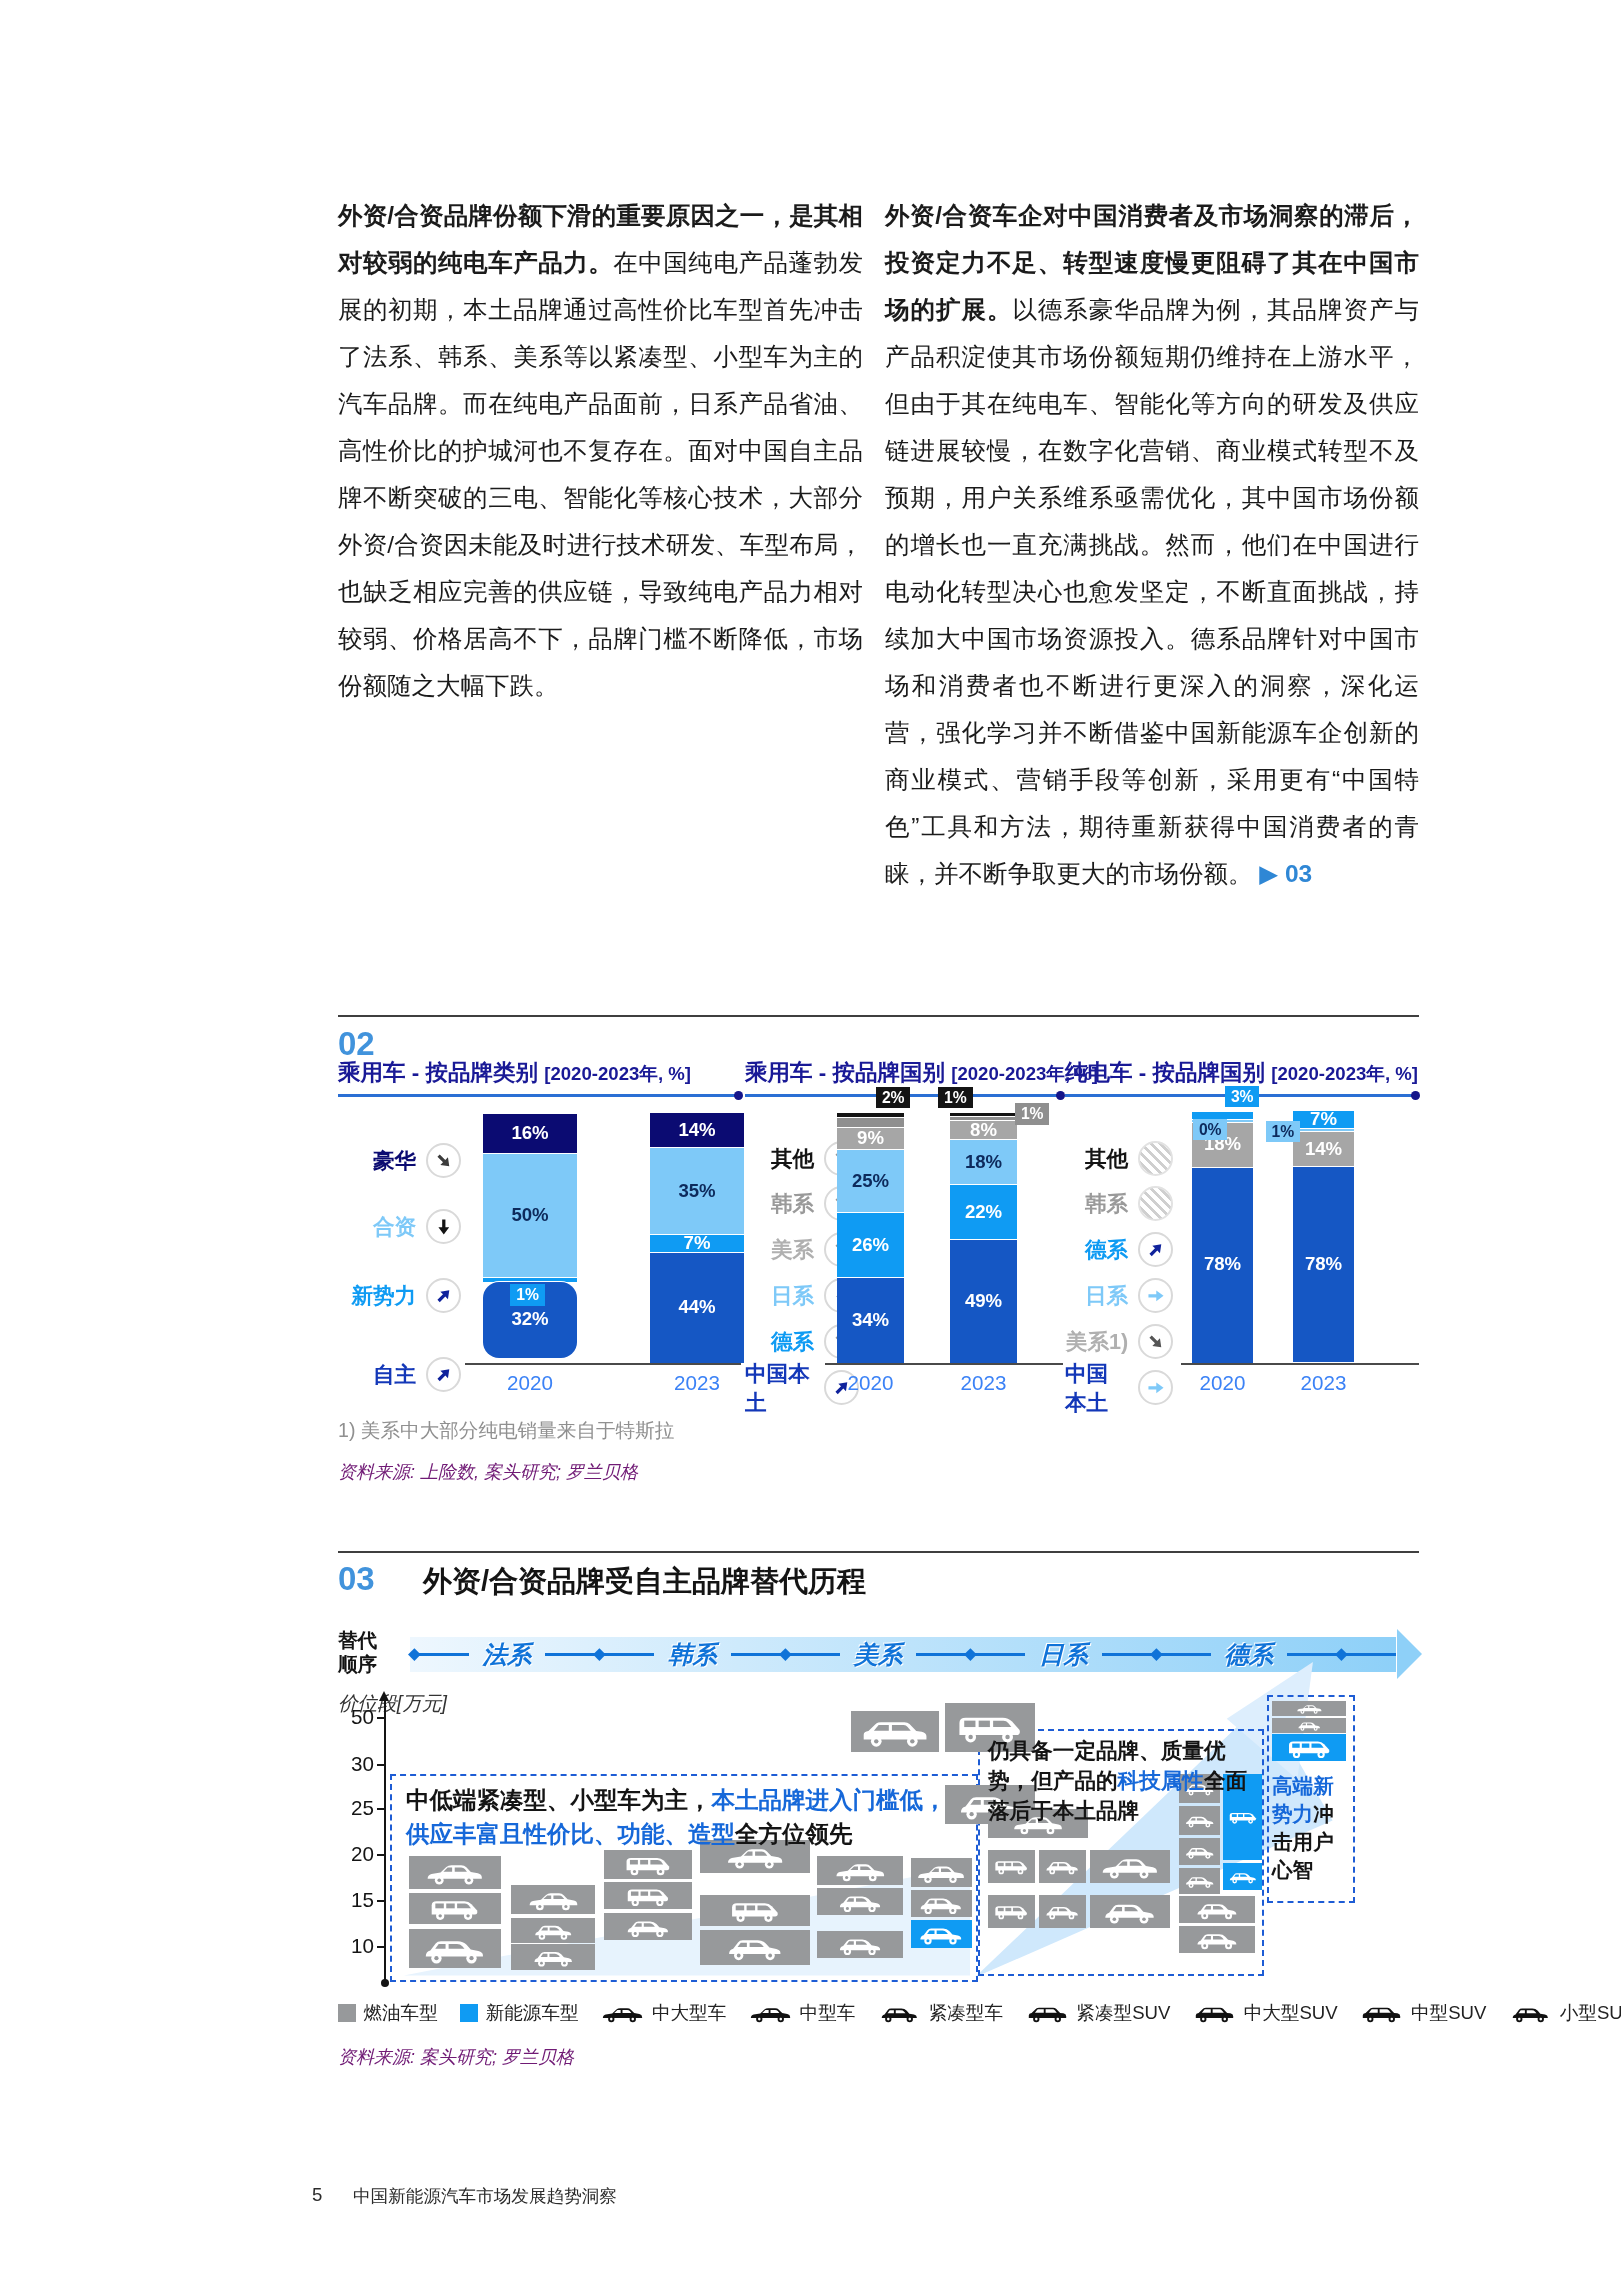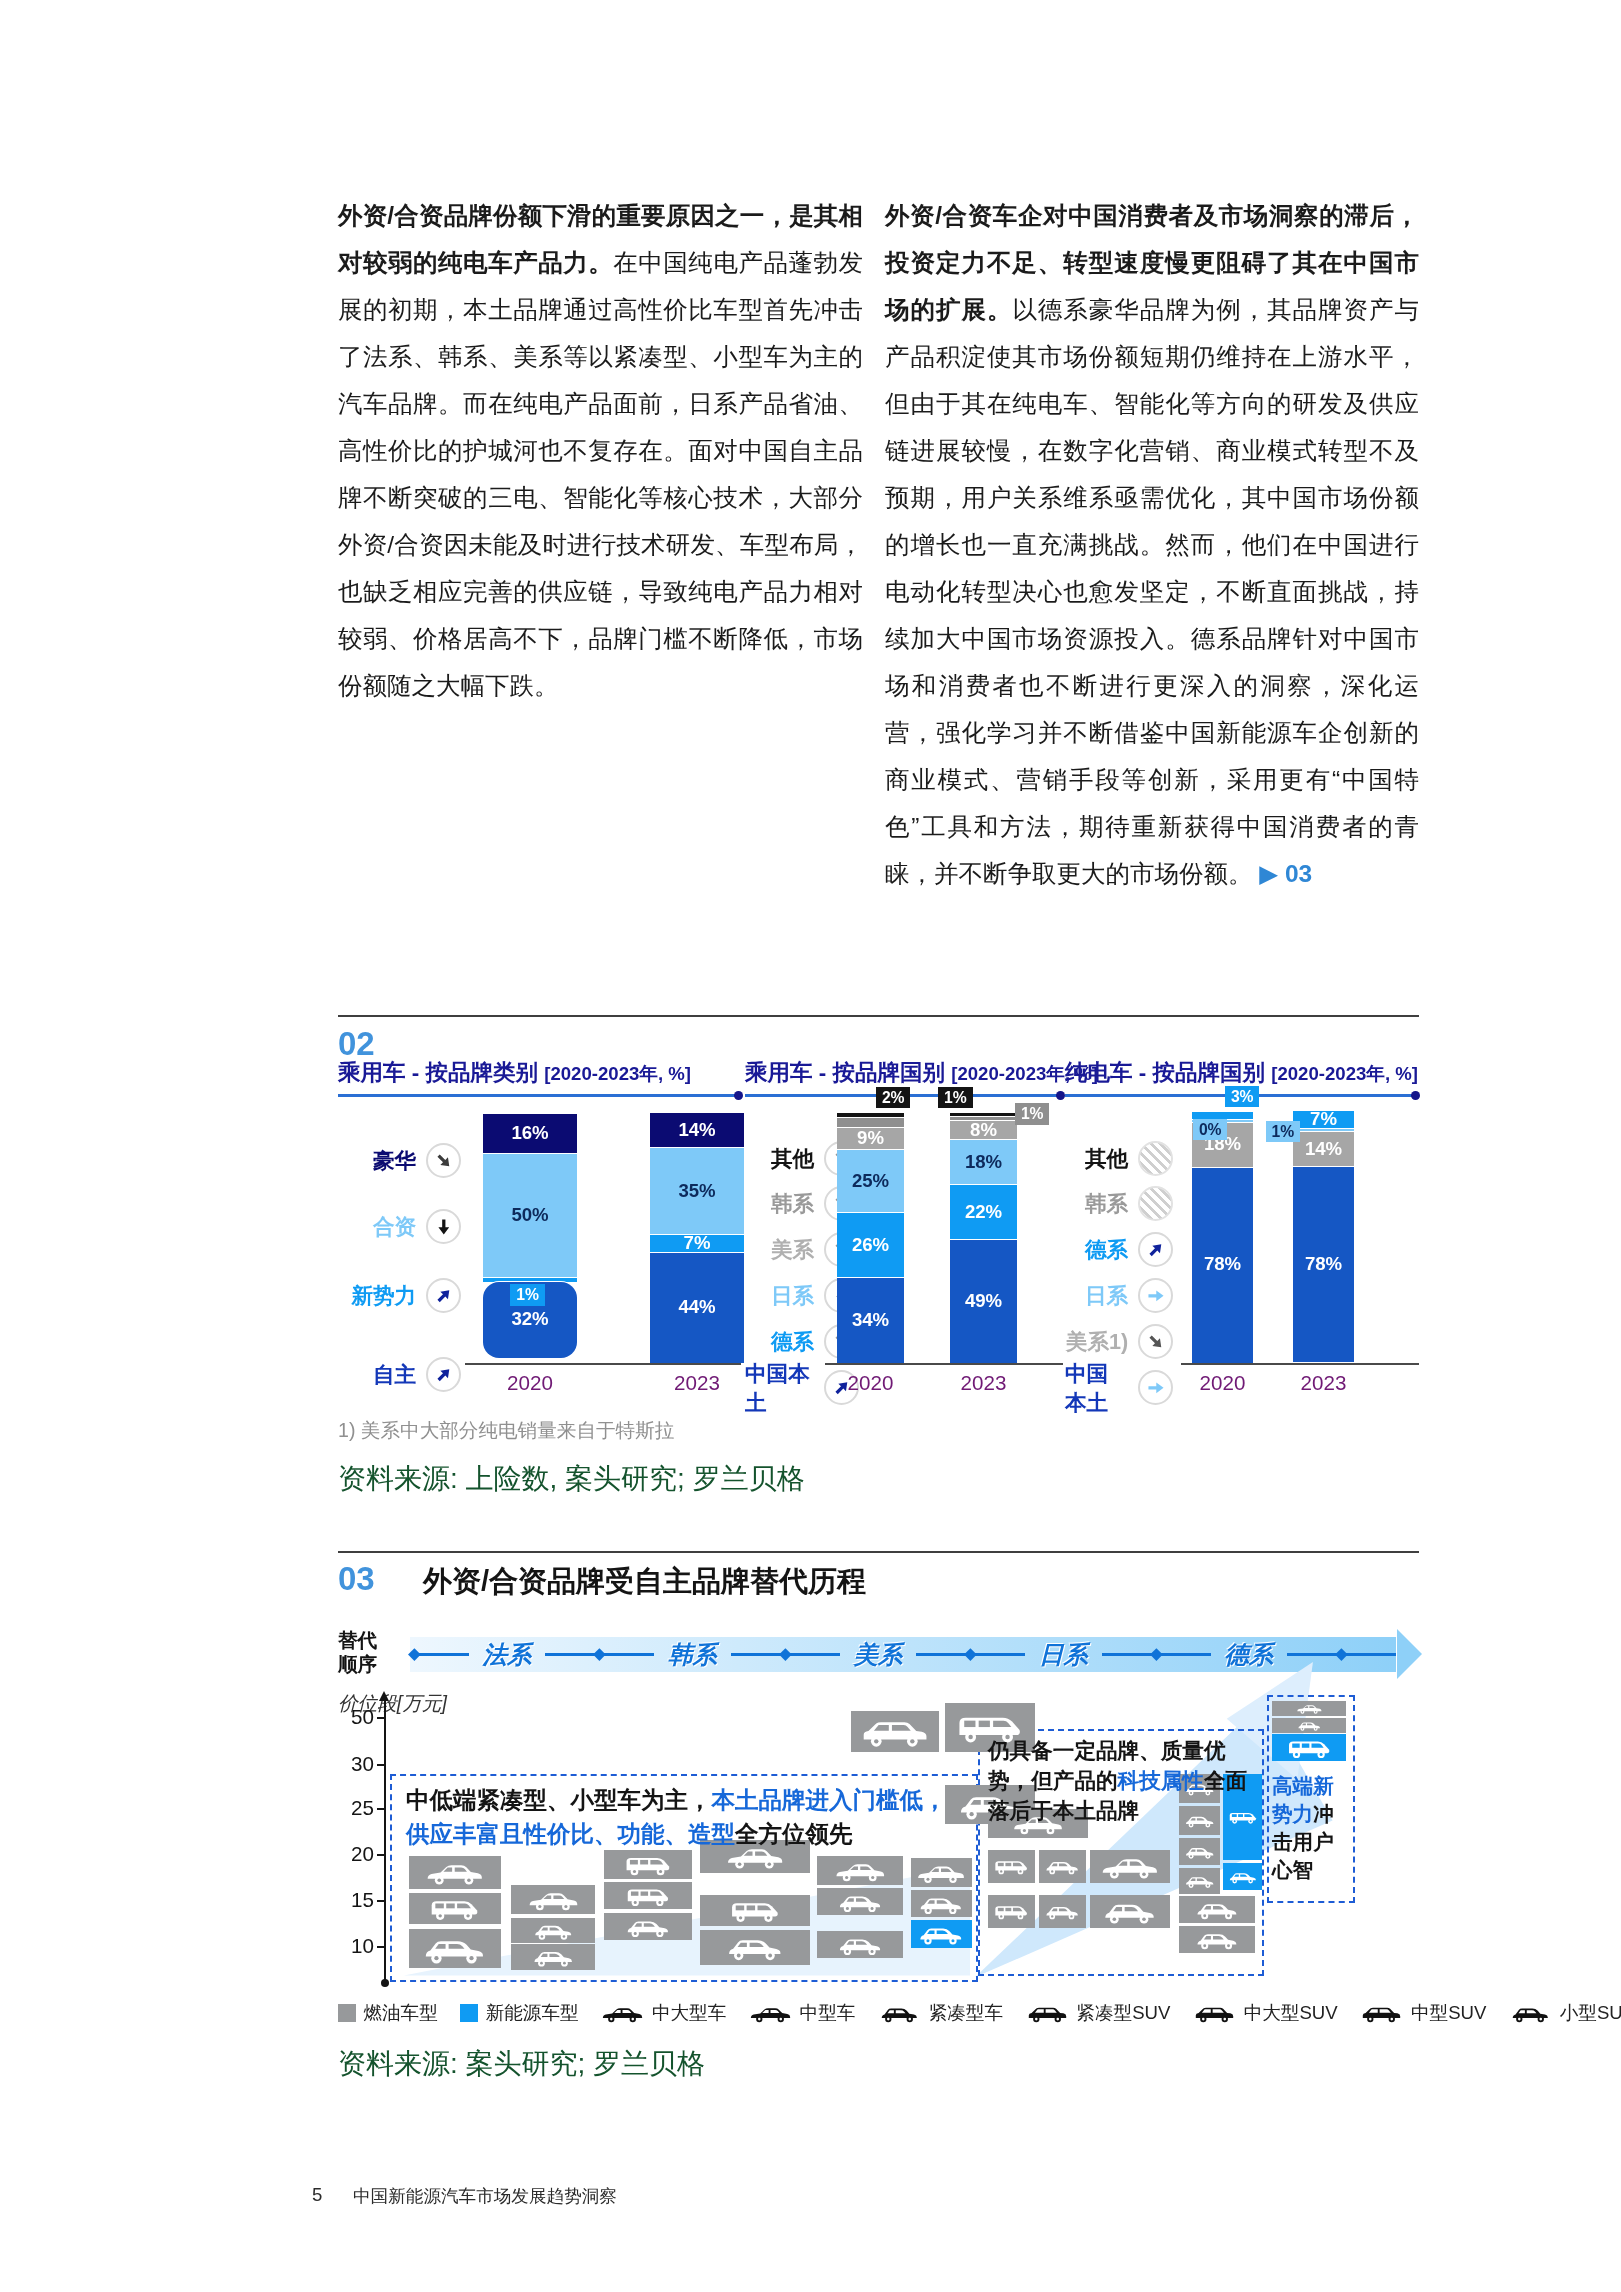--- a/index.html
+++ b/index.html
@@ -13,21 +13,21 @@
   .col p{margin:0 0 13.7px 0;font-size:24.5px;line-height:47px;text-align:justify;color:#1b1b1b;}
   .run-bold{font-weight:700;}
   .run-link{color:#2f87d5;font-weight:700;white-space:nowrap;}
   .run-blue{color:#1668d9;}
 
   
   .hr{position:absolute;left:338px;width:1081px;height:2px;background:#3f3f3f;}
   .exnum{position:absolute;font-size:33px;font-weight:700;color:#4193dc;}
   .extitle{position:absolute;margin:0;font-size:29px;font-weight:700;color:#141414;}
   .footnote{position:absolute;left:338px;font-size:19.6px;color:#909090;}
-  .source{position:absolute;left:338px;font-size:28px;color:#14532d;}
+  .source{position:absolute;left:338px;font-size:18px;color:#701a75;font-style:italic;}
 
   
   #hr02{top:1015px;} #num02{left:338px;top:1025px;} #title02{left:423px;top:1027px;}
   #chartrow02{position:absolute;left:338px;top:1057px;width:1081px;height:345px;}
   .panel{position:absolute;top:0;height:100%;}
   .sub{position:absolute;left:0;top:0;width:100%;white-space:nowrap;}
   .sub-main{font-size:22.5px;font-weight:700;color:#191996;}
   .sub-br{font-size:18.6px;font-weight:700;color:#191996;}
   .sub-line{position:absolute;left:0;top:37px;width:100%;height:2.9px;background:#2a6fd4;}
   .sub-dot{position:absolute;right:-1px;top:-2.9px;width:8.8px;height:8.8px;border-radius:50%;background:#15158a;}
@@ -36,21 +36,21 @@
   .lgc{width:35px;height:35px;border-radius:50%;background:#fff;border:2px solid #d9d9d9;display:flex;align-items:center;justify-content:center;box-sizing:border-box;flex:none;}
   .lgc svg{width:19.6px;height:19.6px;}
   .lgc.hatch{background:repeating-linear-gradient(45deg,#cfcfcf 0 2.9px,#ffffff 2.9px 6.9px);border-color:#e2e2e2;}
   .bar{position:absolute;}
   .seg{position:relative;width:100%;box-shadow:0 -1px 0 #fff;}
   .seglabel{position:absolute;left:0;top:50%;width:100%;transform:translateY(-54%);text-align:center;font-size:18.6px;font-weight:700;color:#fff;}
   .seglabel.dark{color:#0d2a5c;}
   .chip{position:absolute;padding:1px 5.9px;font-size:15.7px;font-weight:700;color:#fff;line-height:19.6px;z-index:5;}
   .chip.dark{color:#0d2a5c;}
   .axisline{position:absolute;top:306px;height:2px;background:#4a4a4a;}
-  .yearlabel{position:absolute;top:314px;text-align:center;font-size:20.6px;color:#701a75;}
+  .yearlabel{position:absolute;top:314px;text-align:center;font-size:20.6px;color:#3b82f6;}
   #fn02{top:1417px;} #src02{top:1460px;}
 
   
   #hr03{top:1551px;} #num03{left:338px;top:1560px;} #title03{left:423px;top:1562px;}
   #bandlabel{position:absolute;left:338px;top:1629px;width:51px;font-size:19.6px;font-weight:700;line-height:23.5px;color:#141414;}
   #band{position:absolute;left:410px;top:1637px;width:986px;height:35px;display:flex;align-items:center;background:linear-gradient(to right,#eef7fe,#8ed0f8);}
   .bdot{width:8.8px;height:8.8px;background:#1073d8;transform:rotate(45deg);flex:none;}
   .bline{flex:1;height:2.9px;background:#1073d8;}
   .blabel{margin:0 13.7px;font-size:24.5px;font-weight:700;font-style:italic;color:#1073d8;text-shadow:1px 1px 0 #fff,-1px -1px 0 #fff;flex:none;}
   .bandtip{position:absolute;right:-25.5px;top:-7.8px;width:0;height:0;border-top:25.5px solid transparent;border-bottom:25.5px solid transparent;border-left:25.5px solid #8ed0f8;}

